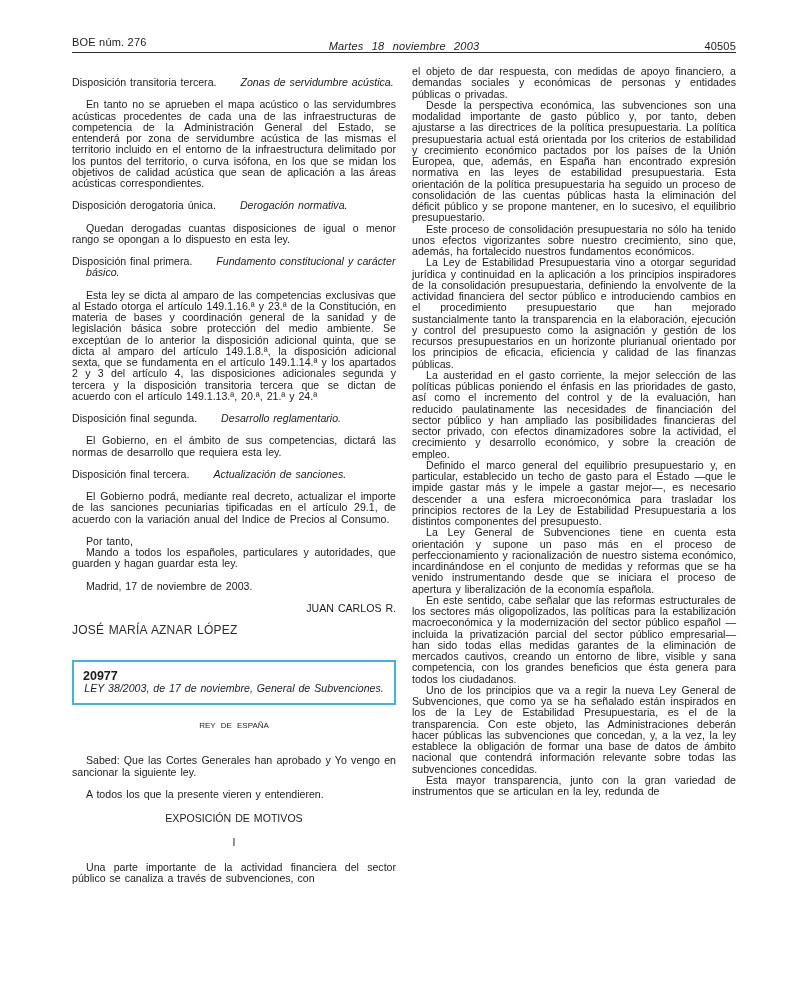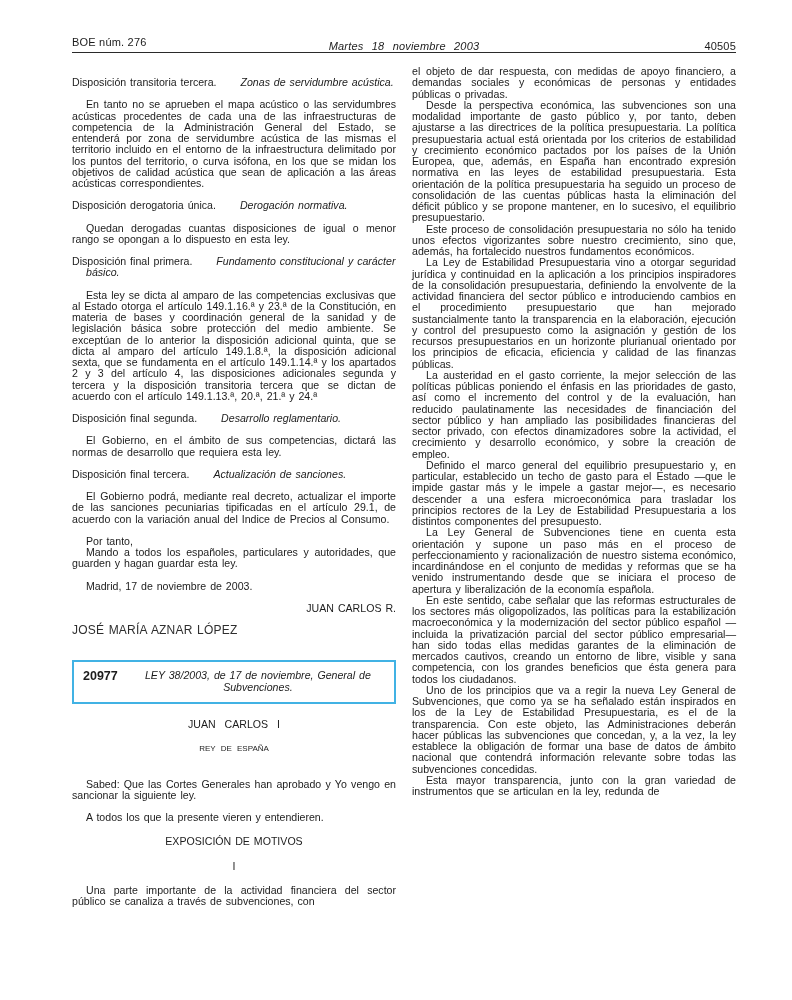--- a/index.html
+++ b/index.html
@@ -46,25 +46,25 @@
   .para.noindent { text-indent: 0; }
   .mt { margin-top: 11px !important; }
 
   .right-line { text-align: right; margin: 11px 0 !important; }
 
   .small1 { font-size: 8px;   line-height: 10px; margin-top: 17px !important; text-indent: 6px; text-align: left; color: #2e2e2e; }
   .small2 { font-size: 12px; line-height: 10px; margin-top: 3px  !important; text-align: left; letter-spacing: 0.2px; color: #2e2e2e; }
 
   .law-box {
     display: flex;
-    gap: 13px;
     border: 2.5px solid #41b2e4;
     padding: 8px 9px 9px 9px;
     margin: 25px 0 15px;
     text-align: left;
+    flex-direction: column;
   }
   .law-num   { font-weight: bold; font-size: 12.5px; line-height: 12.5px; }
   .law-title { flex: 1; font-size: 10.6px; line-height: 11.5px; }
 
   .center-line  { text-align: center; text-indent: 0; margin: 13px 0 !important; }
   .caps-wide    { word-spacing: 6px; }
   .center-small { text-align: center; font-size: 8px; margin: 1px 0 24px !important; word-spacing: 3px; }
 </style>
 </head>
 <body>
@@ -91,21 +91,20 @@
         <p class="para">El Gobierno podrá, mediante real decreto, actualizar el importe de las sanciones pecuniarias tipificadas en el artículo 29.1, de acuerdo con la variación anual del Indice de Precios al Consumo.</p>
         <p class="para mt">Por tanto,</p>
         <p class="para">Mando a todos los españoles, particulares y autoridades, que guarden y hagan guardar esta ley.</p>
         <p class="para mt">Madrid, 17 de noviembre de 2003.</p>
         <p class="right-line">JUAN CARLOS R.</p>
         <p class="small2">JOSÉ MARÍA AZNAR LÓPEZ</p>
         <div class="law-box" style="border-color: rgb(65, 178, 228);">
           <span class="law-num">20977</span>
           <span class="law-title it">LEY 38/2003, de 17 de noviembre, General de Subvenciones.</span>
         </div>
-        <p class="center-line caps-wide">JUAN CARLOS I</p>
         <p class="center-small">REY DE ESPAÑA</p>
         <p class="para">Sabed: Que las Cortes Generales han aprobado y Yo vengo en sancionar la siguiente ley.</p>
         <p class="para mt">A todos los que la presente vieren y entendieren.</p>
         <p class="center-line">EXPOSICIÓN DE MOTIVOS</p>
         <p class="center-line">I</p>
         <p class="para">Una parte importante de la actividad financiera del sector público se canaliza a través de subvenciones, con</p>
       </section>
     <section class="col" id="col-right">
         <p class="para noindent">el objeto de dar respuesta, con medidas de apoyo financiero, a demandas sociales y económicas de personas y entidades públicas o privadas.</p>
         <p class="para">Desde la perspectiva económica, las subvenciones son una modalidad importante de gasto público y, por tanto, deben ajustarse a las directrices de la política presupuestaria. La política presupuestaria actual está orientada por los criterios de estabilidad y crecimiento económico pactados por los países de la Unión Europea, que, además, en España han encontrado expresión normativa en las leyes de estabilidad presupuestaria. Esta orientación de la política presupuestaria ha seguido un proceso de consolidación de las cuentas públicas hasta la eliminación del déficit público y se propone mantener, en lo sucesivo, el equilibrio presupuestario.</p>

